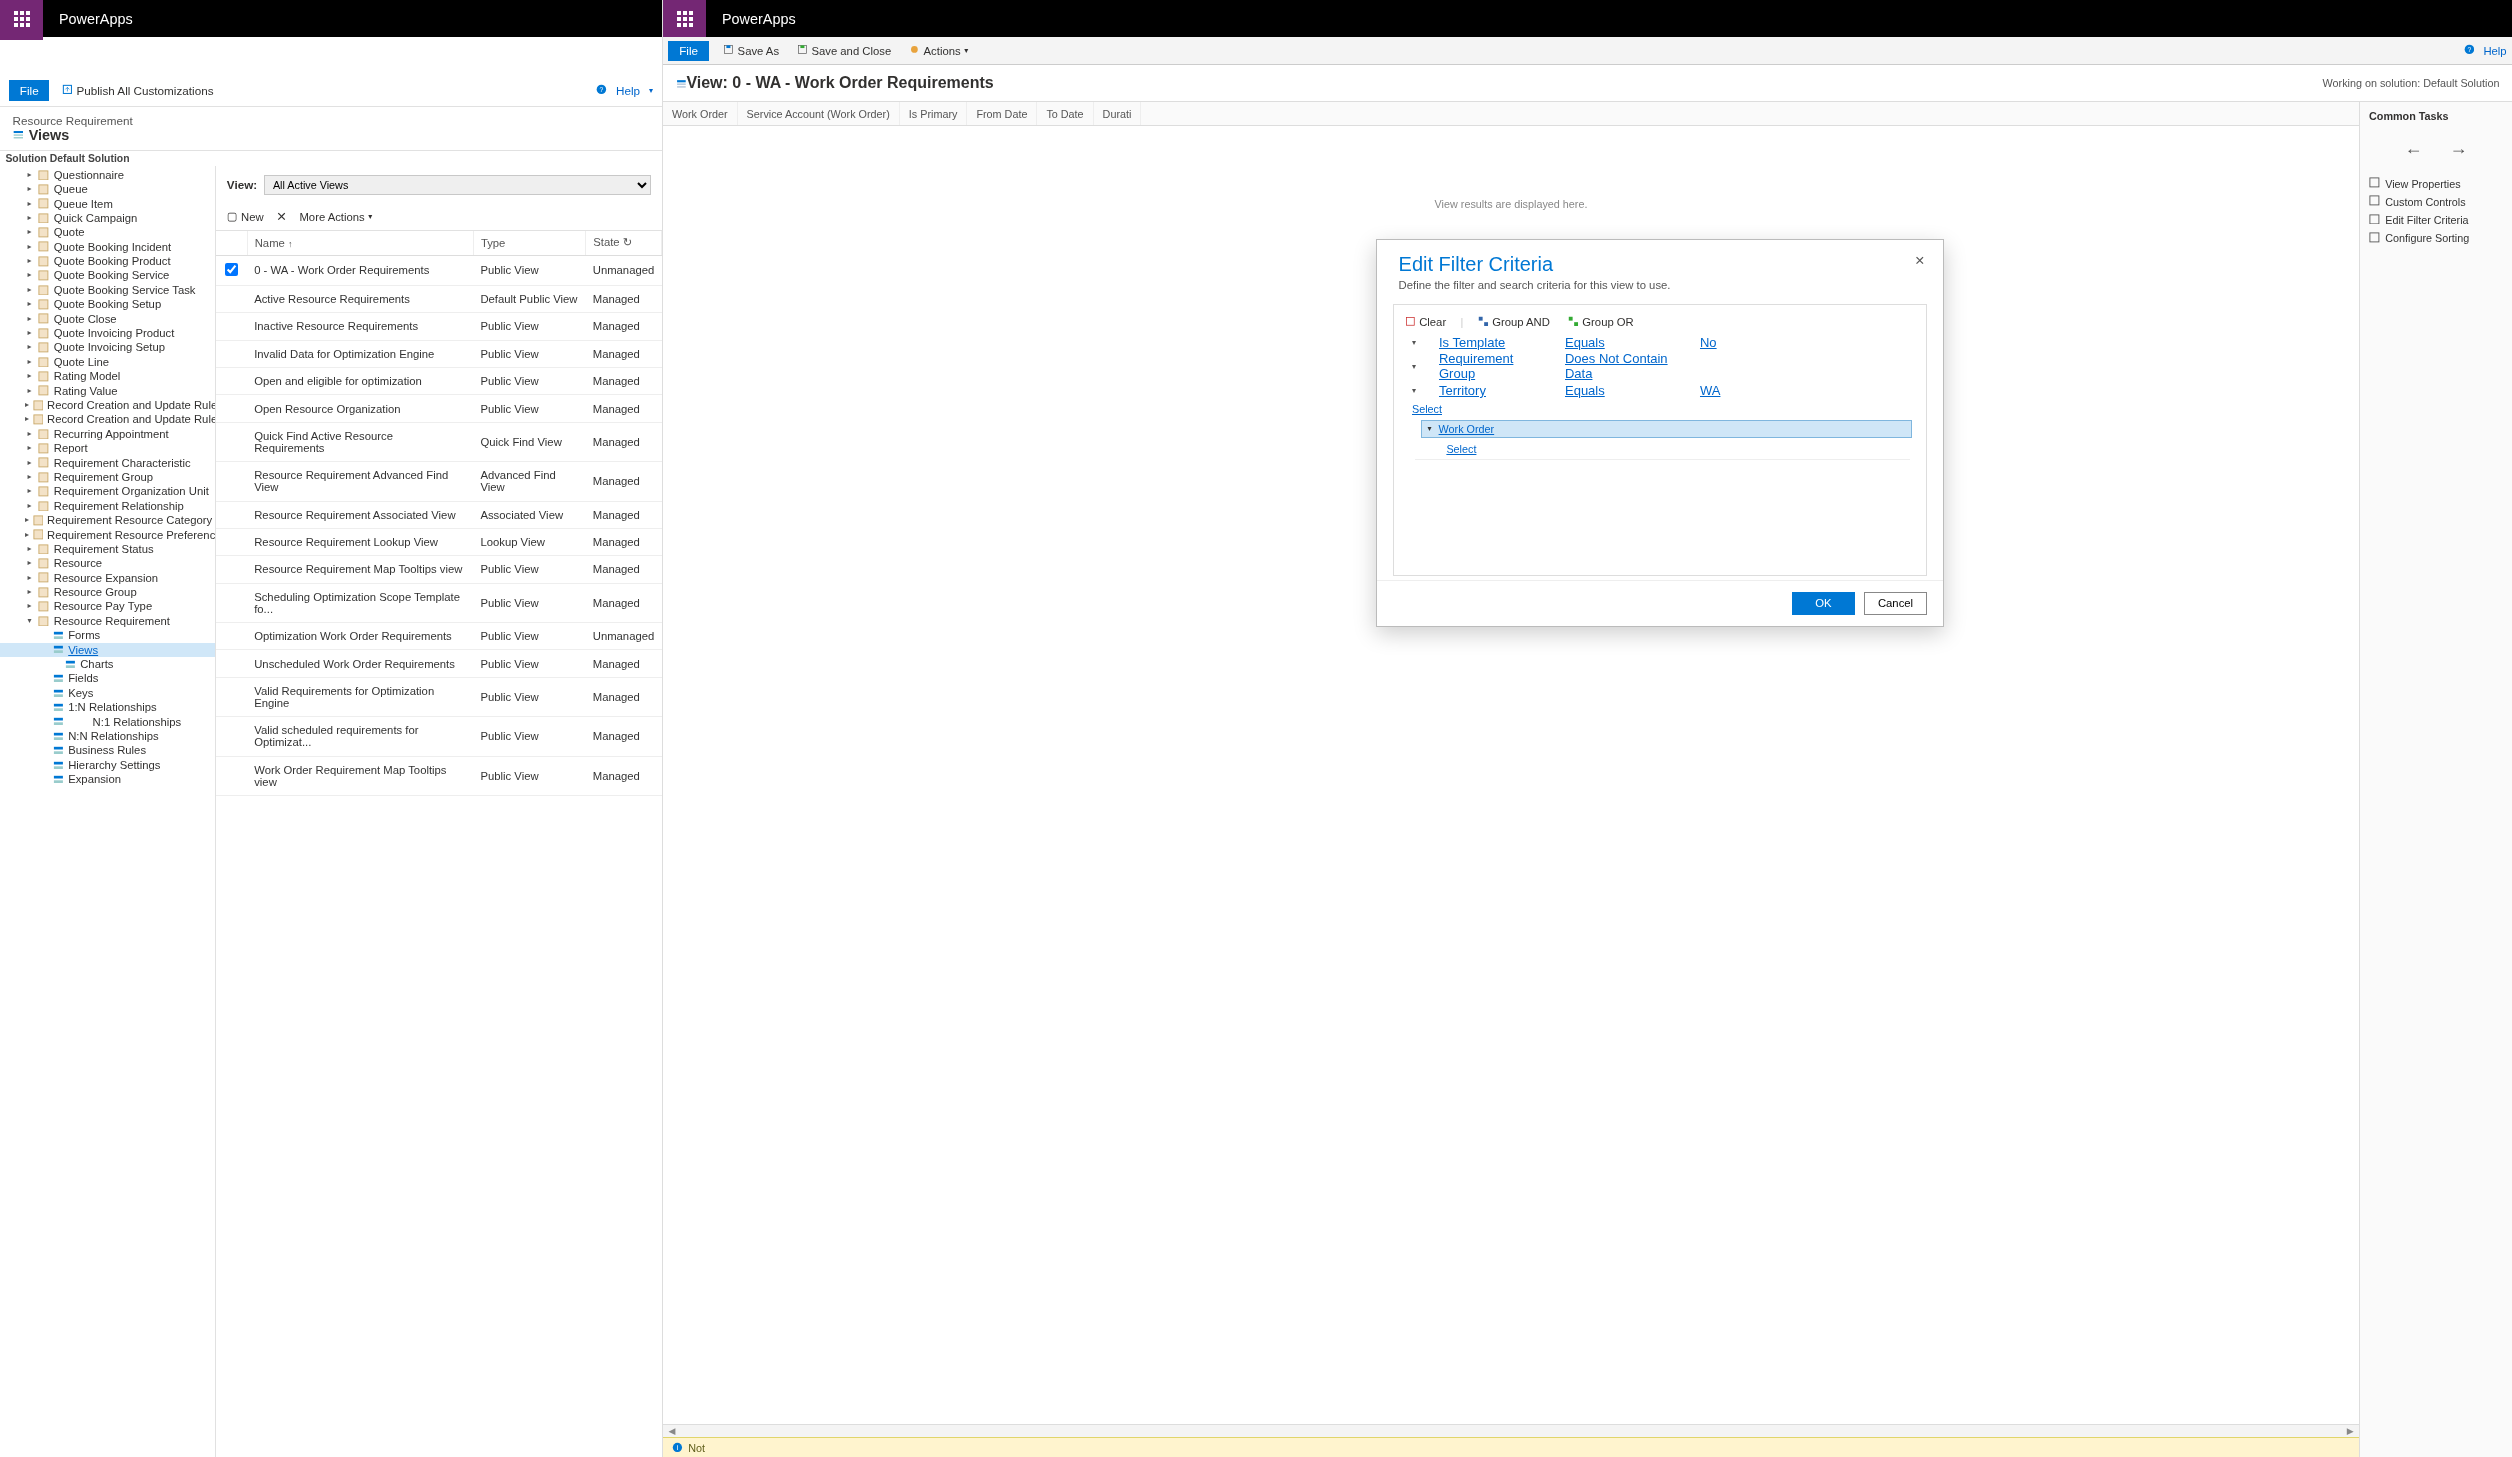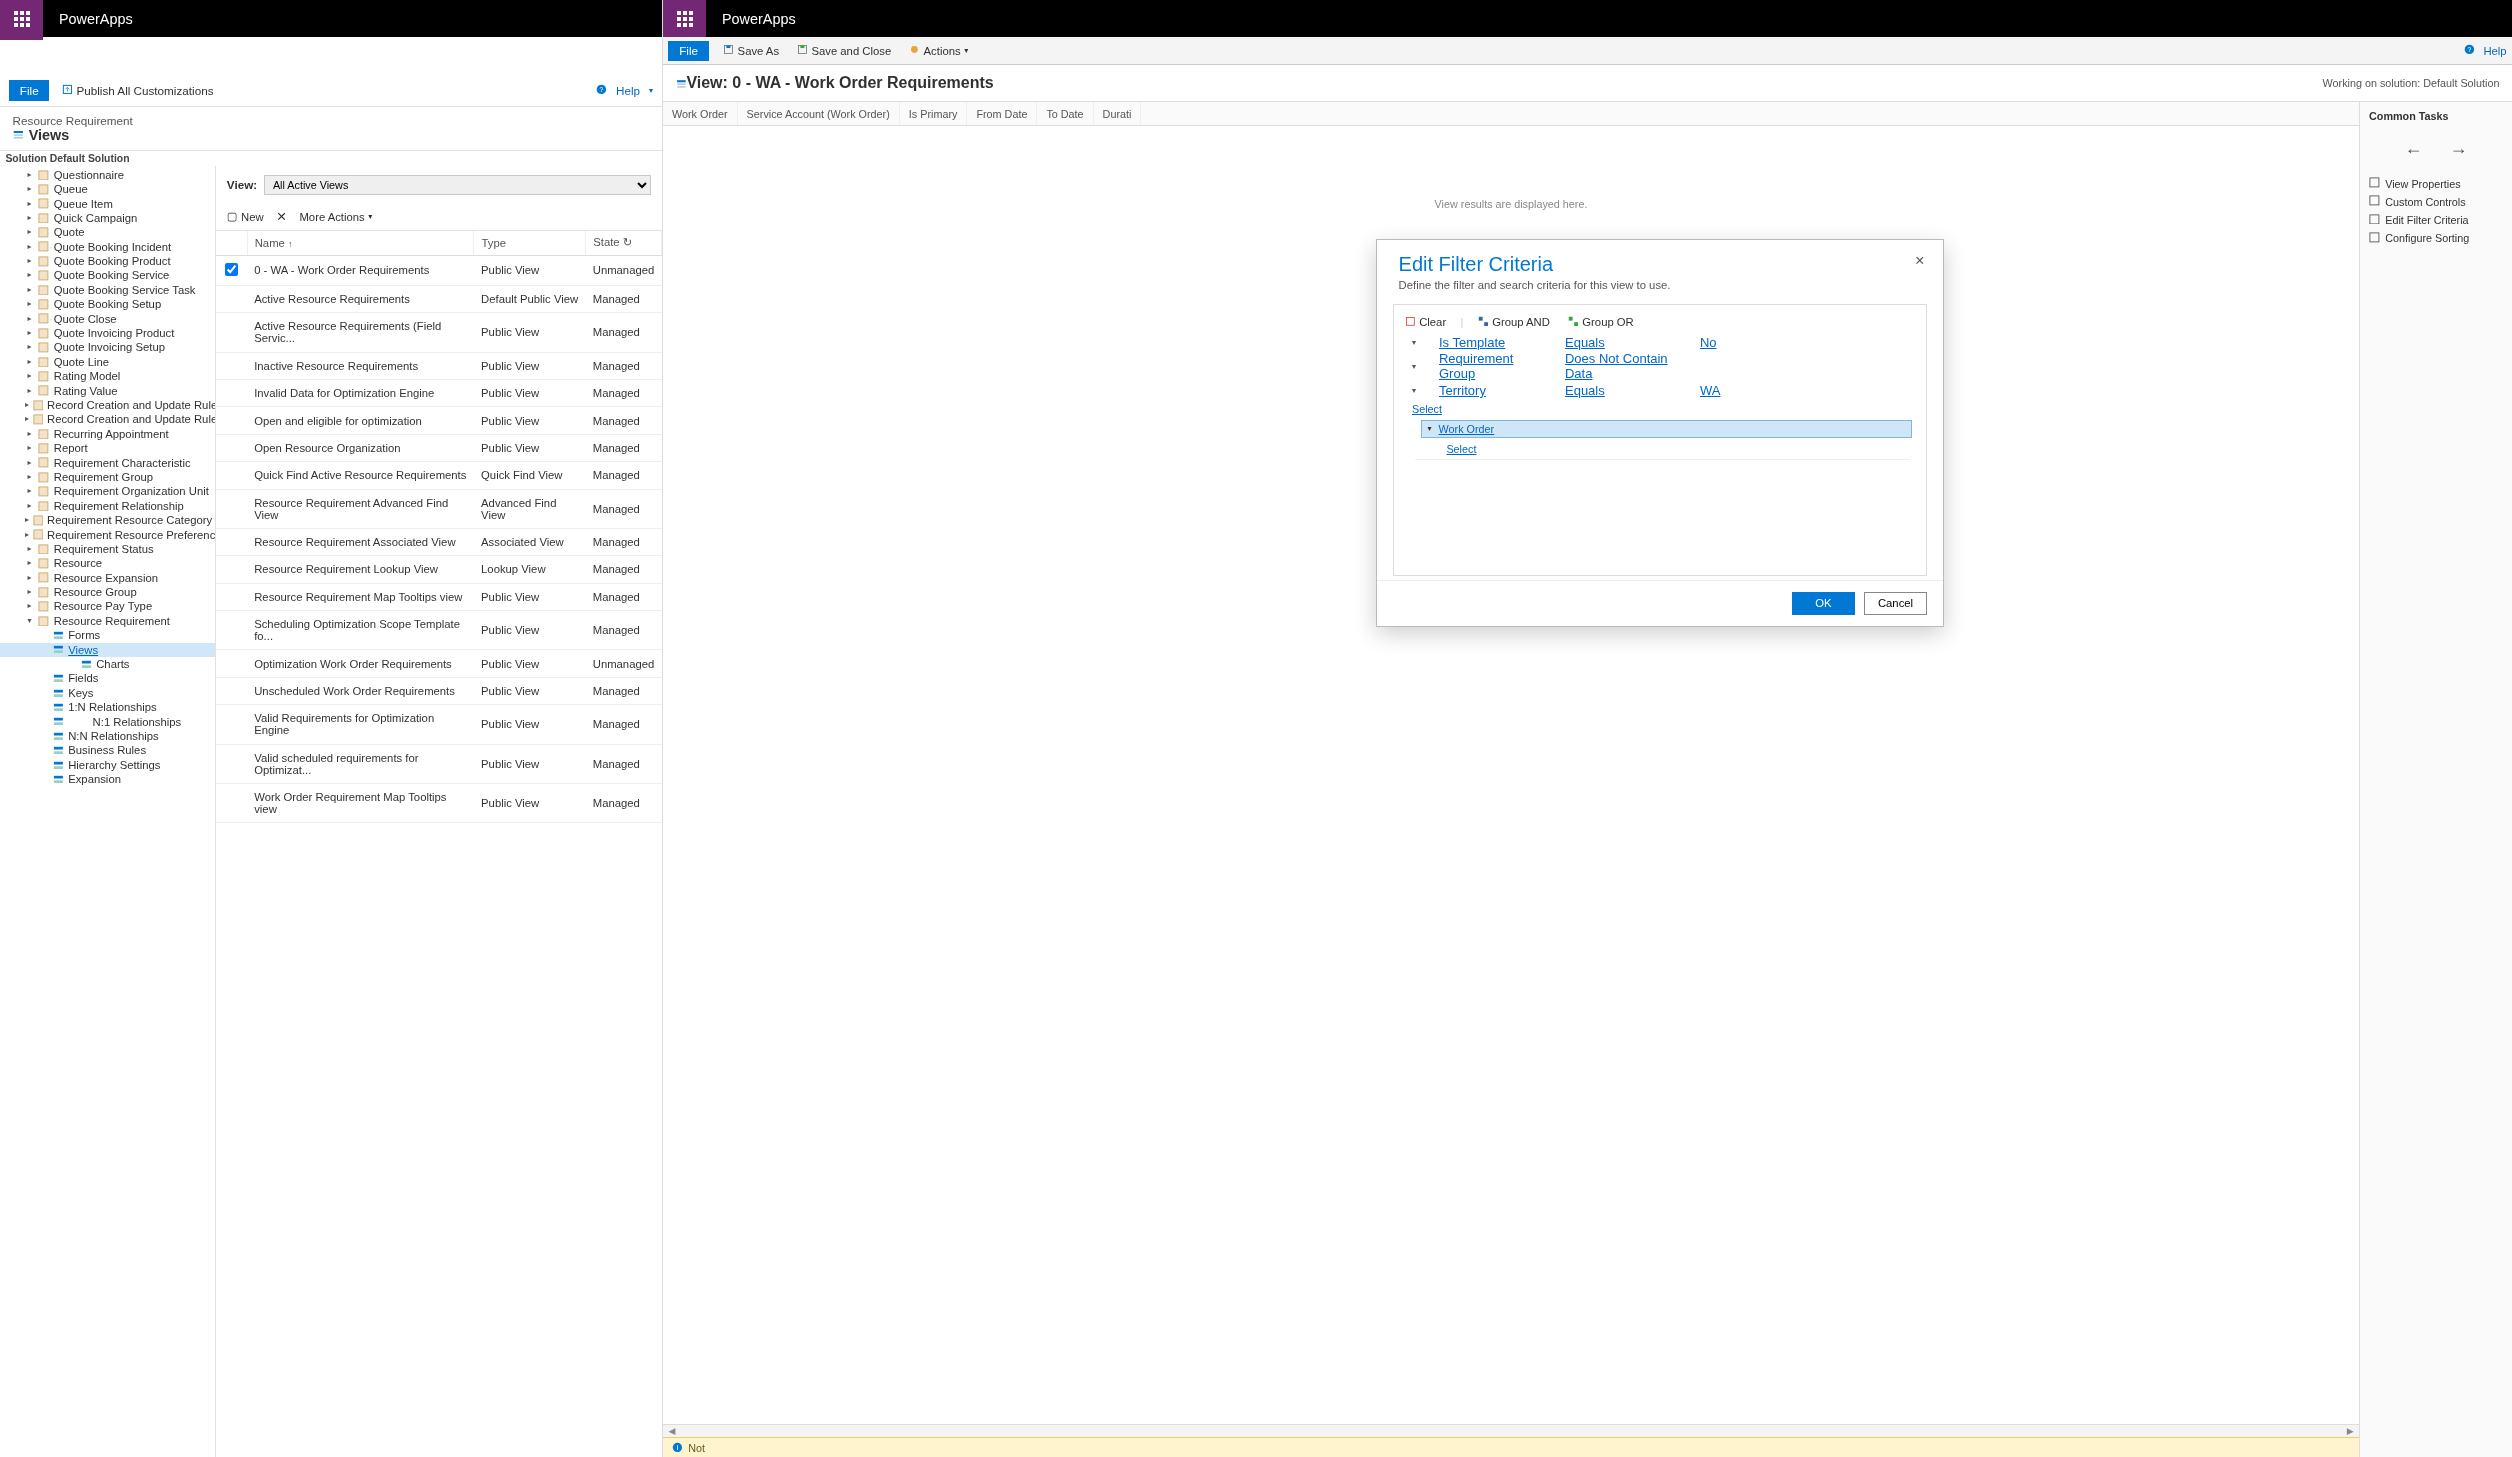--- a/index.html
+++ b/index.html
@@ -442,21 +442,21 @@
           </div>
           <div class="node sel" style="padding-left: 52px;">
             <span class="ic">
               <svg viewBox="0 0 12 12">
                 <rect x="1" y="2" width="10" height="3" fill="#0078d4"></rect>
                 <rect x="1" y="7" width="10" height="3" fill="#9cc"></rect>
               </svg>
             </span>
             <span>Views</span>
           </div>
-          <div class="node" style="padding-left: 80px;">
+          <div class="node" style="padding-left: 40px; margin-left: 24px;">
             <span class="ic">
               <svg viewBox="0 0 12 12">
                 <rect x="1" y="2" width="10" height="3" fill="#0078d4"></rect>
                 <rect x="1" y="7" width="10" height="3" fill="#9cc"></rect>
               </svg>
             </span>
             <span>Charts</span>
           </div>
           <div class="node" style="padding-left: 52px;">
             <span class="ic">
@@ -563,26 +563,20 @@
                 <tr>
                   <td class="chk"><input type="checkbox" checked="" style=""></td>
                   <td class="namec">0 - WA - Work Order Requirements</td>
                   <td>Public View</td>
                   <td>Unmanaged</td>
                 </tr>
                 <tr>
                   <td class="chk"></td>
                   <td class="namec">Active Resource Requirements</td>
                   <td>Default Public View</td>
-                  <td>Managed</td>
-                </tr>
-                <tr>
-                  <td class="chk"></td>
-                  <td class="namec">Active Resource Requirements (Field Servic...</td>
-                  <td>Public View</td>
                   <td>Managed</td>
                 </tr>
                 <tr>
                   <td class="chk"></td>
                   <td class="namec">Inactive Resource Requirements</td>
                   <td>Public View</td>
                   <td>Managed</td>
                 </tr>
                 <tr>
                   <td class="chk"></td>

